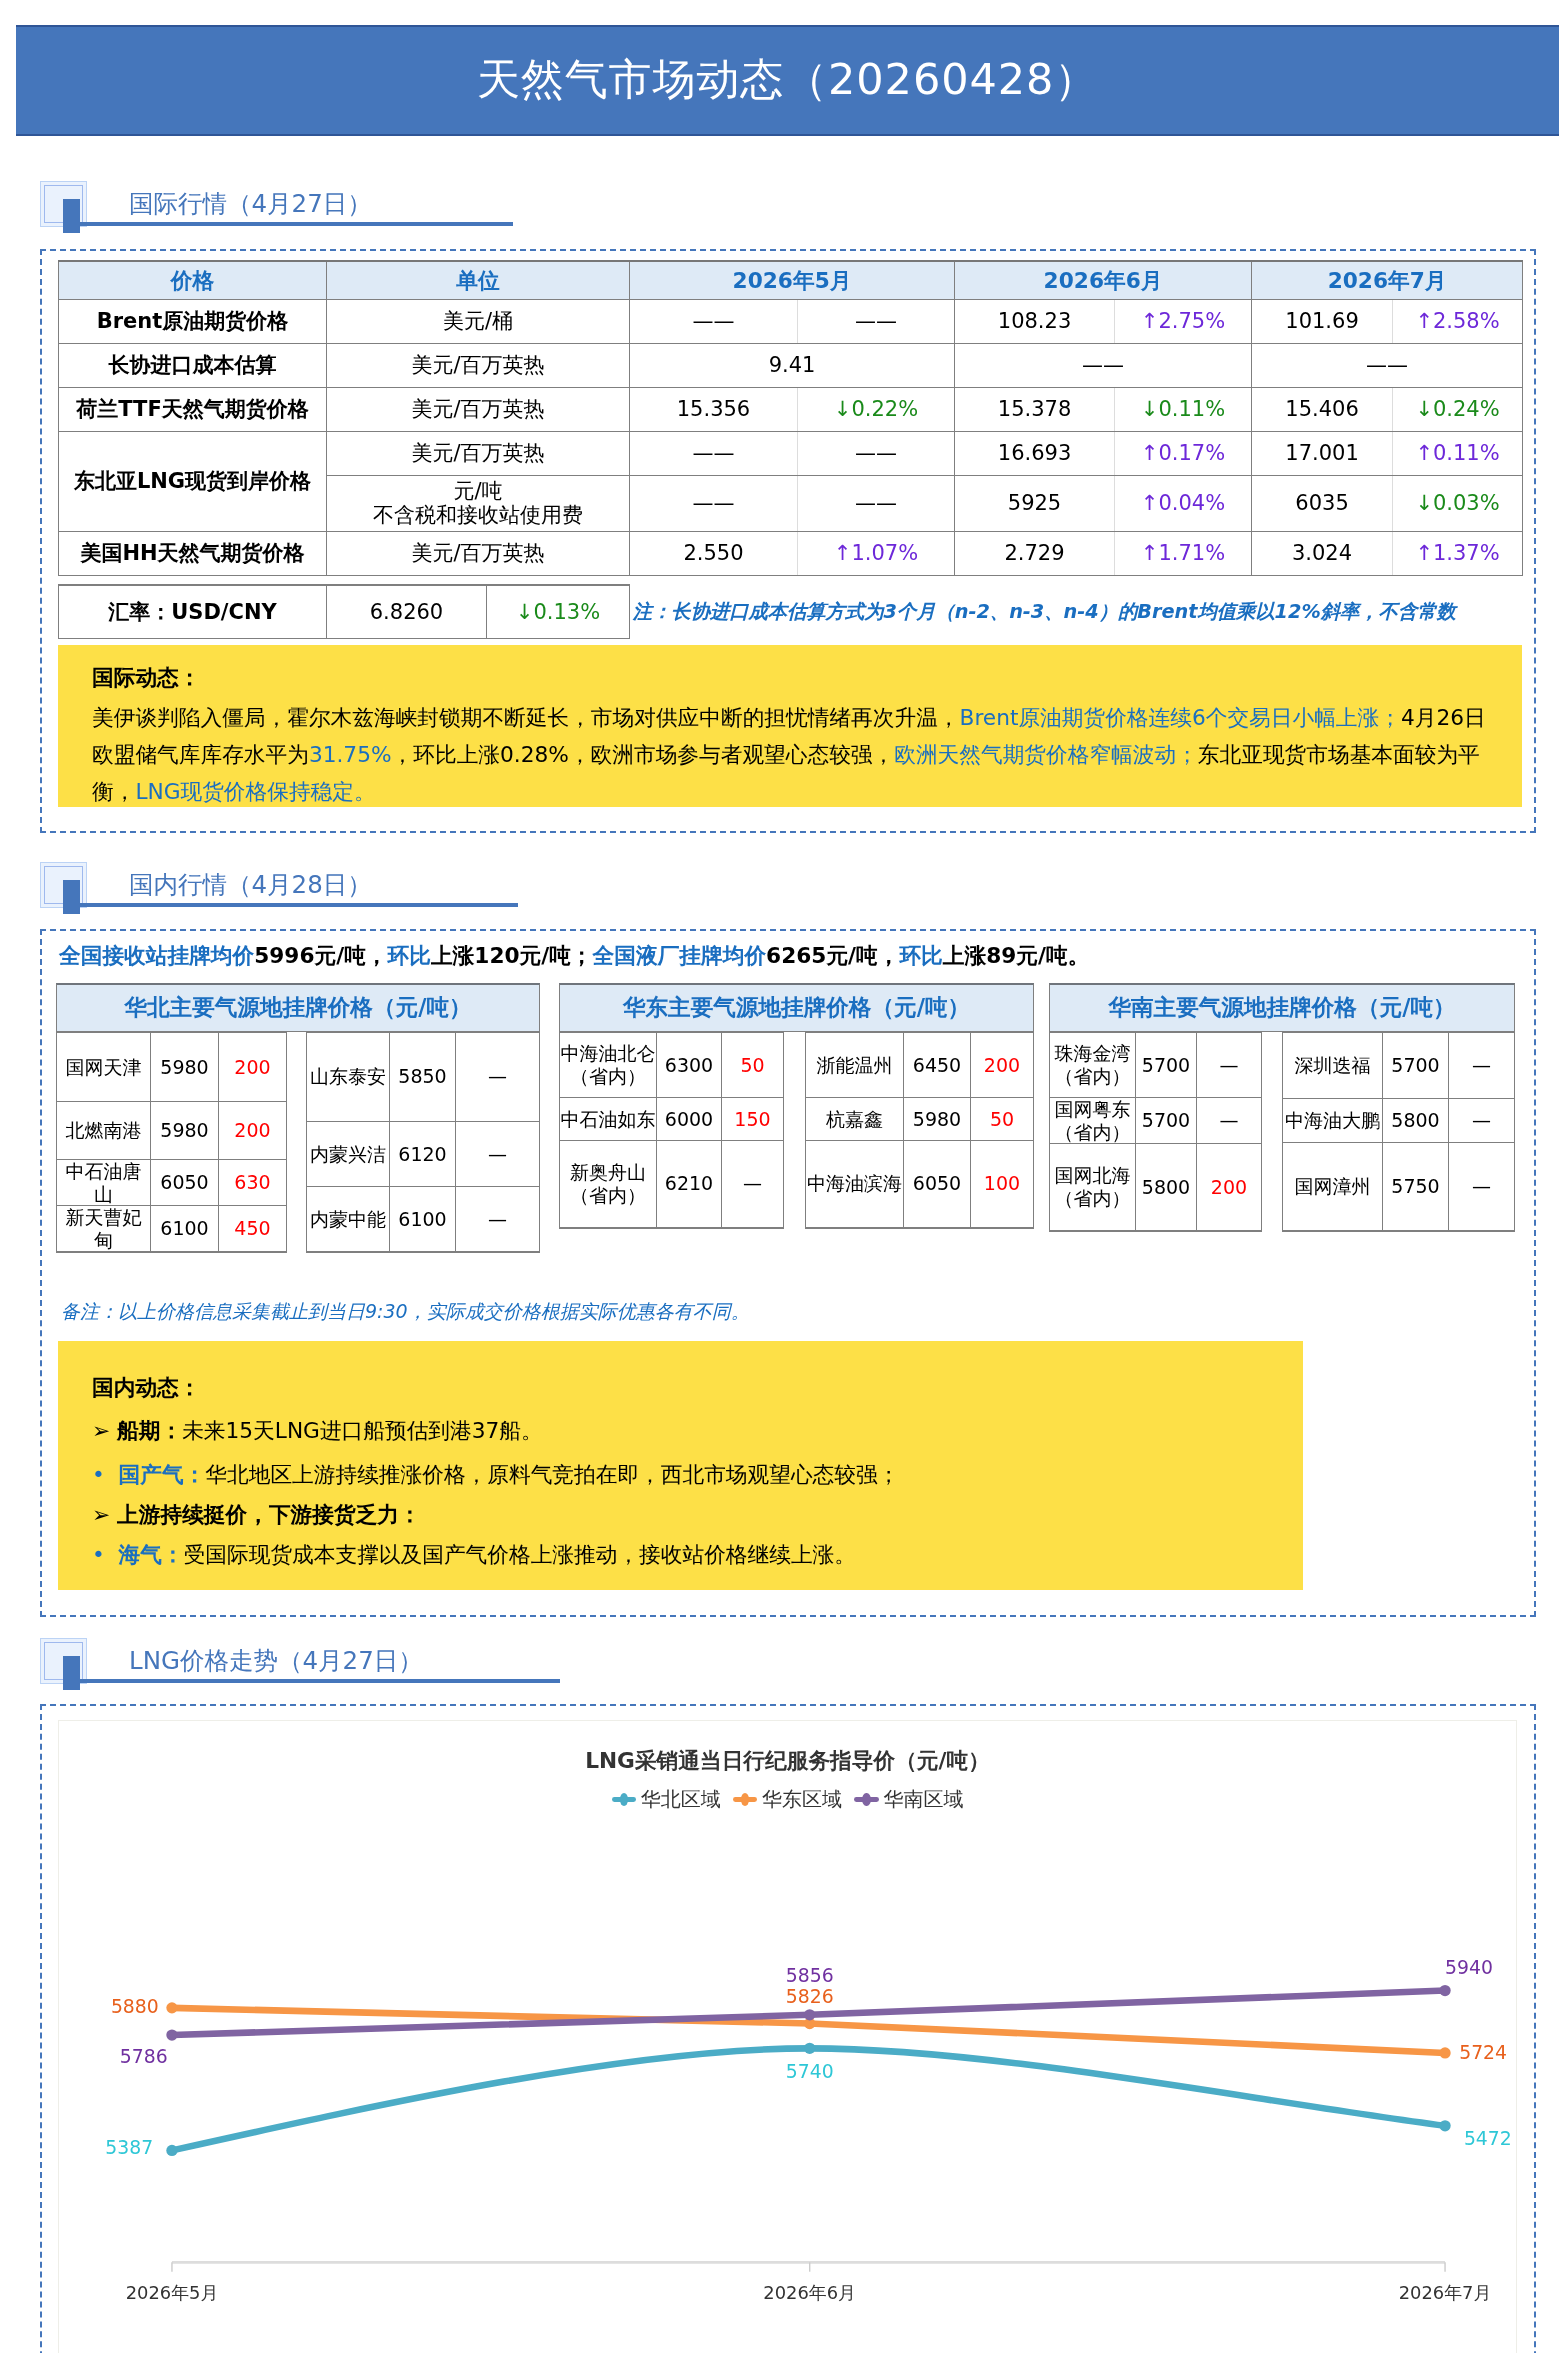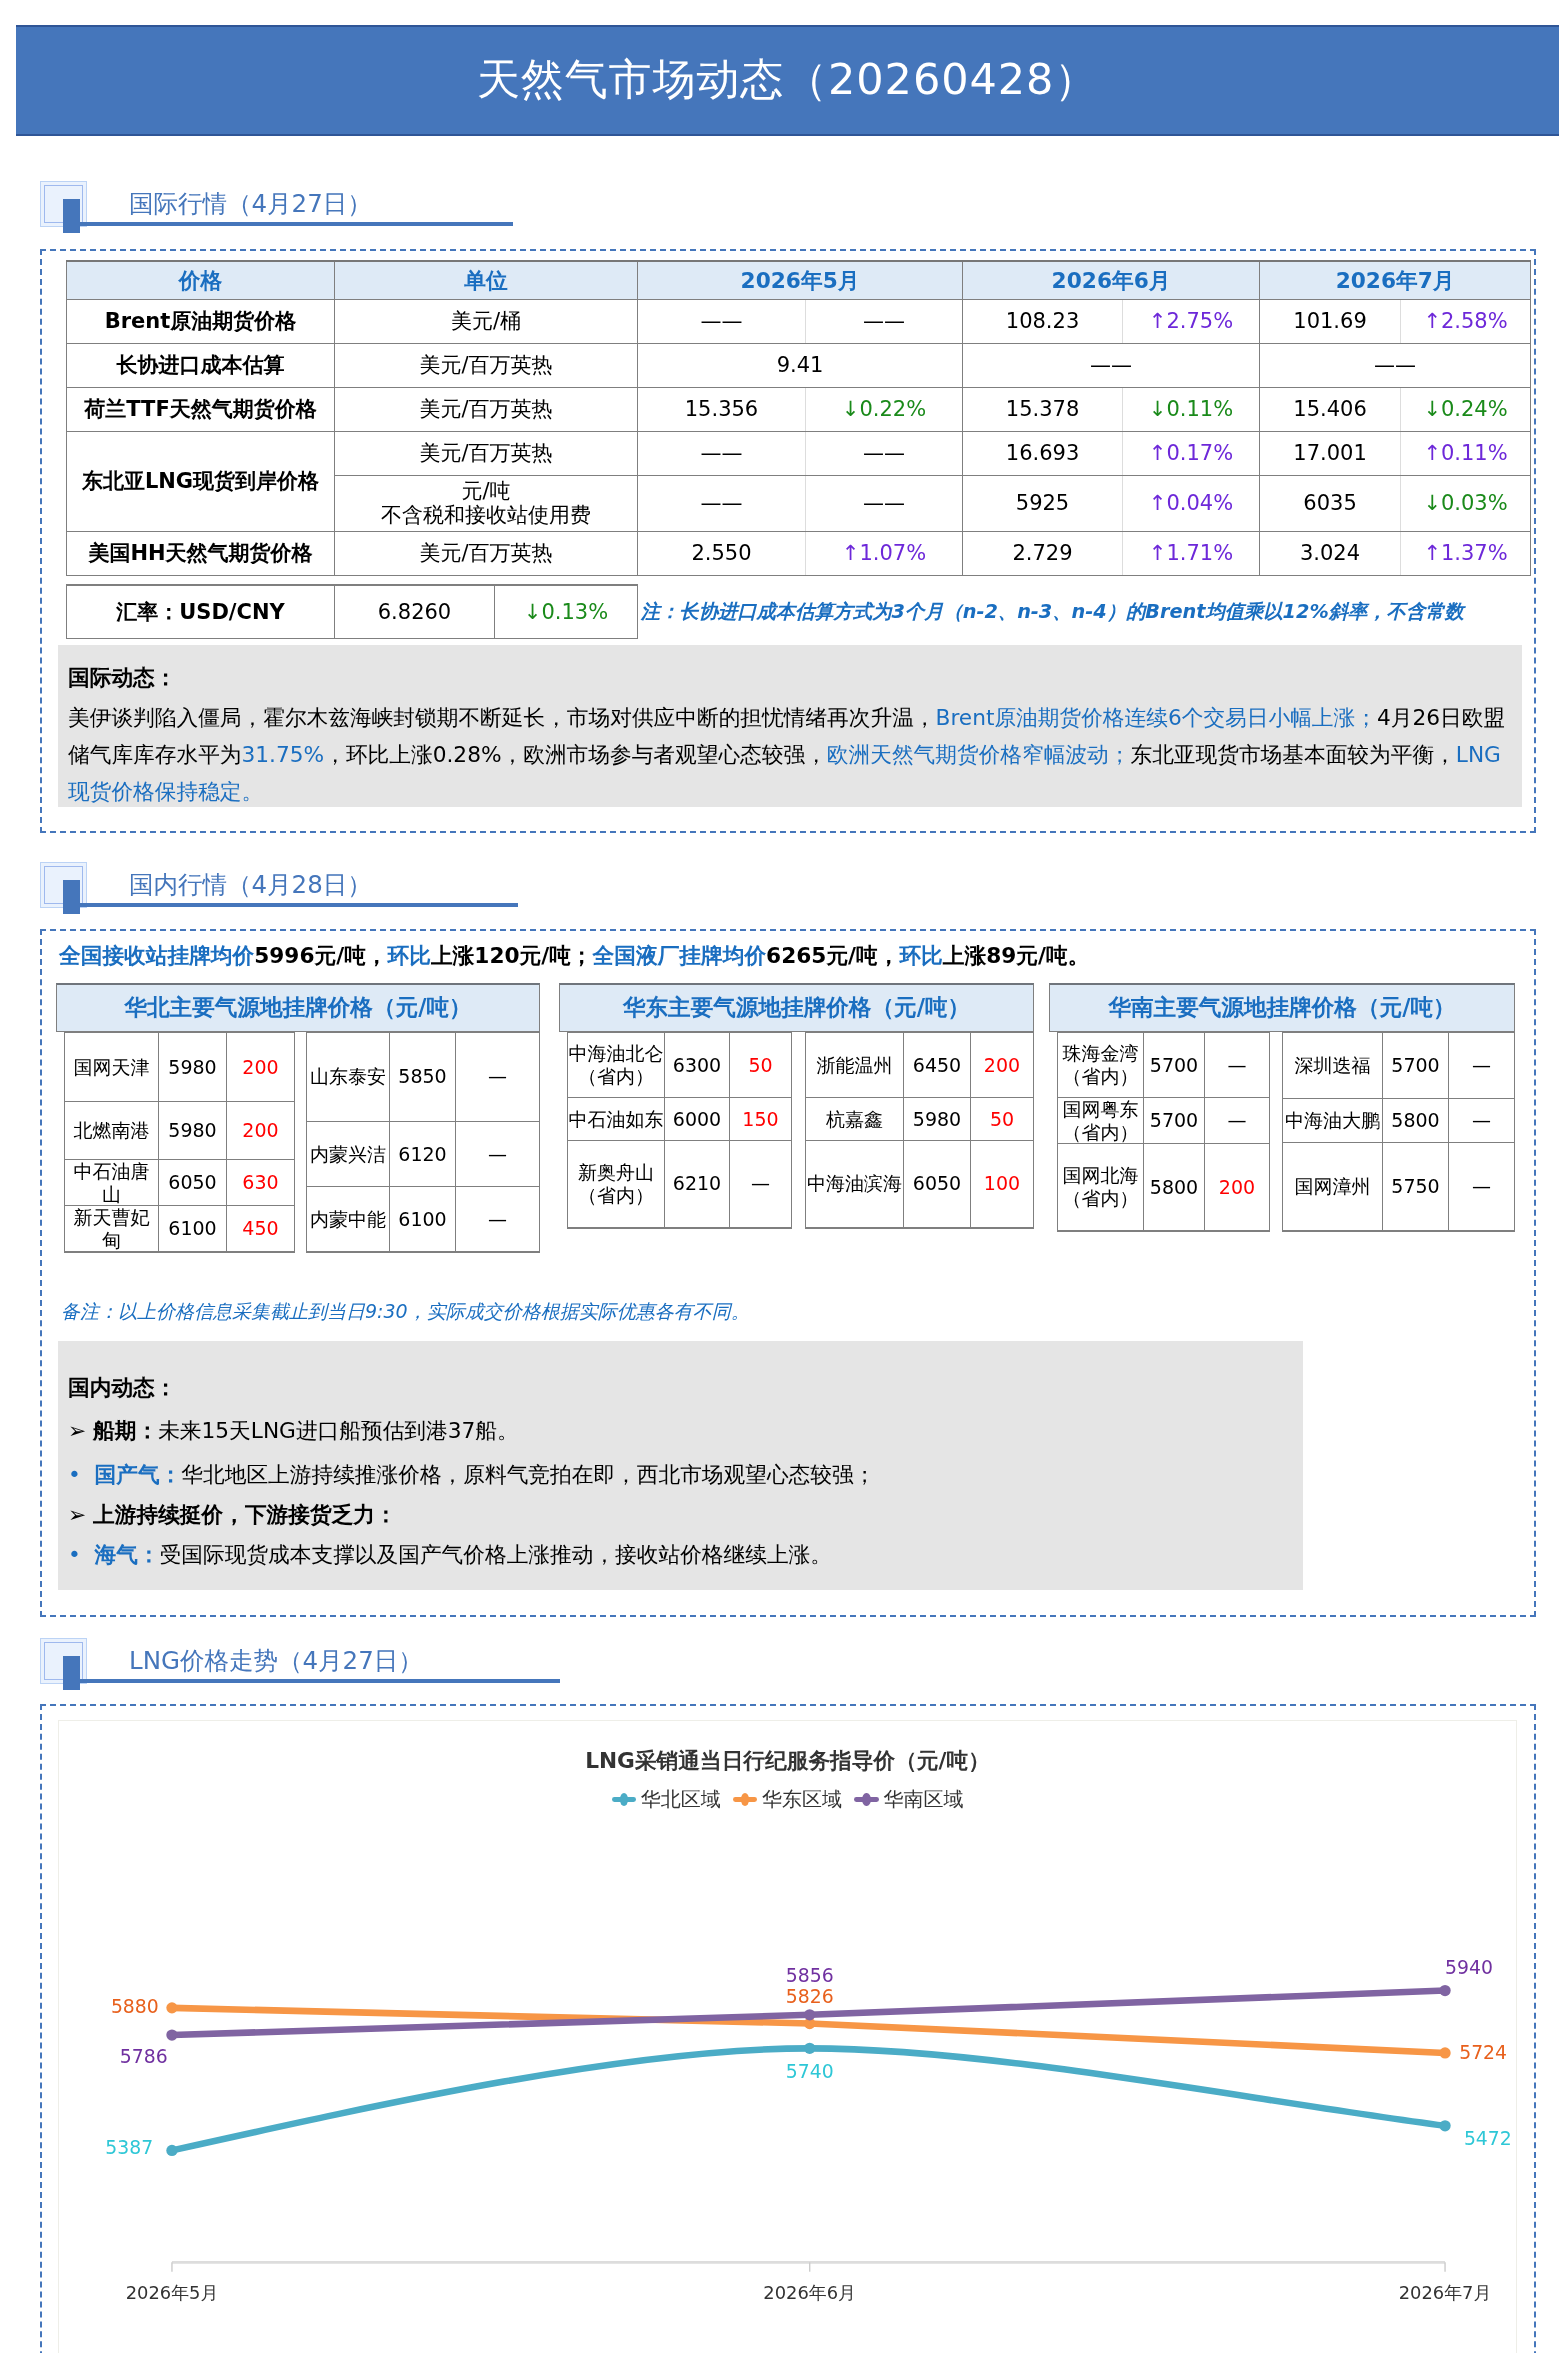--- a/index.html
+++ b/index.html
@@ -28,37 +28,37 @@
   .sec-head .line { position: absolute; left: 40px; top: 41px; height: 3.8px; background: #4576bb; }
   .sec-head .label { position: absolute; left: 89px; top: 5.6px; font-size: 24.5px; color: #4576bb; white-space: nowrap; }
 
   
   .dash-box {
     position: absolute; left: 40px; width: 1496px;
     border: 2.8px dashed #4576bb;
   }
 
   
-  table { border-collapse: collapse; margin-left: 8px; }
+  table { border-collapse: collapse; }
   .intl-table { position: absolute; left: 16px; top: 9.4px; width: 1464px; table-layout: fixed; font-size: 21px; }
   .intl-table th, .intl-table td {
     border: 1.4px solid #7f7f7f; text-align: center; vertical-align: middle; height: 44px;
   }
   .intl-table thead th { background: #deeaf6; color: #1a6ec0; font-weight: bold; height: 38px; font-size: 21.7px; border-top: 2.4px solid #777; }
   .intl-table td.name { font-weight: bold; }
   .intl-table td.sub { border-left: 0.5px solid #ddd; }
   .intl-table td.val { border-right: 0.5px solid #ddd; }
   .up { color: #6d28d9; }
   .down { color: #1a8a1a; }
   .fx-row td { height: 53px; }
   .note-cell { border: none !important; color: #1a6ec0; font-style: italic; font-weight: bold; text-align: left !important; padding-left: 2.8px; font-size: 19.3px; }
 
   
   .dyn {
-    position: absolute; background: #e5e5e5; padding: 14px 10px;
+    position: absolute; background: #fde047; padding: 14px 34px;
     font-size: 21.7px; line-height: 37px;
   }
   .dyn .head { font-weight: bold; margin-bottom: 2.8px; }
   .blue { color: #1a6ec0; }
   .hl { color: #1a6ec0; font-weight: bold; }
 
   
   .summary { position: absolute; left: 17px; top: 10.4px; font-size: 21.7px; font-weight: bold; }
   .region { position: absolute; top: 52px; }
   .region .rhead {

